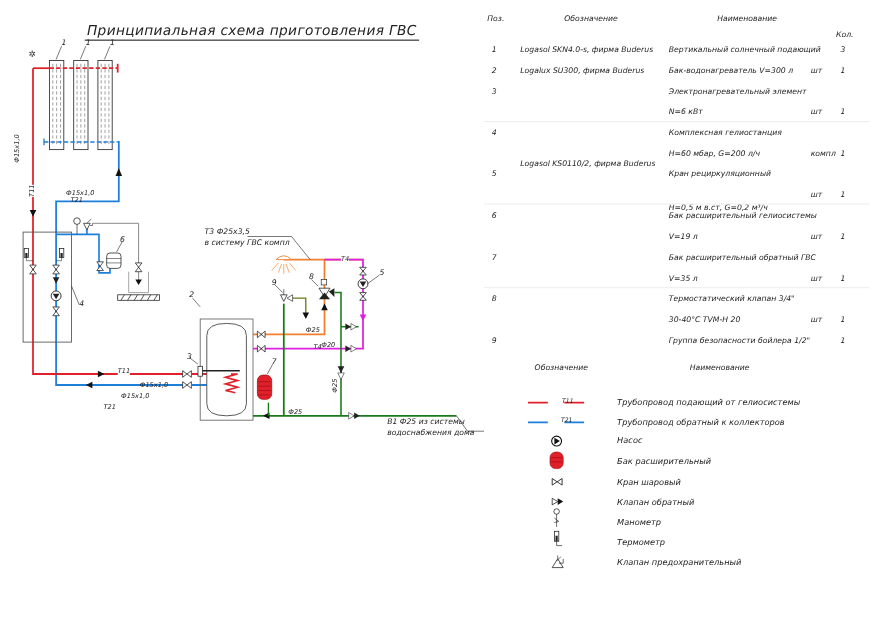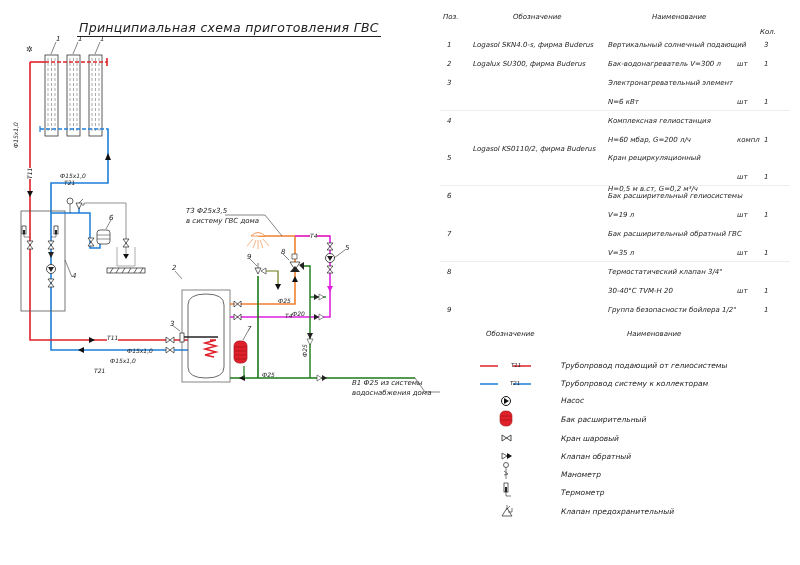--- a/index.html
+++ b/index.html
@@ -234,21 +234,21 @@
 <div class="t" style="left:172px;top:264px;">2</div>
 <div class="t" style="left:170px;top:320px;">3</div>
 <div class="t" style="left:72px;top:272px;">4</div>
 <div class="t" style="left:345px;top:244px;">5</div>
 <div class="t" style="left:109px;top:214px;">6</div>
 <div class="t" style="left:247px;top:325px;">7</div>
 <div class="t" style="left:281px;top:248px;">8</div>
 <div class="t" style="left:247px;top:253px;">9</div>
 
 <div class="t" style="left:186px;top:207px;">Т3 Ф25х3,5</div>
-<div class="t" style="left:186px;top:217px;">в систему ГВС дома</div>
+<div class="t" style="left:186px;top:217px;">в систему ГВС компл</div>
 <div class="t" style="left:352px;top:379px;">В1 Ф25 из системы</div>
 <div class="t" style="left:352px;top:389px;">водоснабжения дома</div>
 <div class="t" style="left:127px;top:347px;font-size:6px;">Ф15х1,0</div>
 <div class="t" style="left:110px;top:357px;font-size:6px;">Ф15х1,0</div>
 <div class="t" style="left:107px;top:334px;font-size:6px;background:#fff;">Т11</div>
 <div class="t" style="left:94px;top:367px;font-size:6px;background:#fff;">Т21</div>
 <div class="t" style="left:60px;top:172px;font-size:6px;">Ф15х1,0</div>
 <div class="t" style="left:64px;top:179px;font-size:6px;">Т21</div>
 <div class="t" style="left:12px;top:148px;font-size:6px;transform:rotate(-90deg);transform-origin:left top;background:#fff;">Ф15х1,0</div>
 <div class="t" style="left:26px;top:179px;font-size:6px;transform:rotate(-90deg);transform-origin:left top;background:#fff;">Т11</div>
@@ -417,21 +417,21 @@
     <g>
       <path d="M32,166 L42,166 L37,158 z" fill="#fff" stroke="#222" stroke-width="0.7"></path>
       <path d="M36,160 L40,156 M37,155 L37,158" stroke="#222" stroke-width="0.6"></path>
       <path d="M38,162 L42,162 L42,158" fill="none" stroke="#222" stroke-width="0.6"></path>
     </g>
   </svg>
   <div class="t" style="left:511px;top:362px;font-size:5.5px;">Т11</div>
   <div class="t" style="left:510px;top:380px;font-size:5.5px;">Т21</div>
   <div id="legend-rows">
       <div class="lg-t" style="left: 561px; top: 361px;">Трубопровод подающий от гелиосистемы</div>
-      <div class="lg-t" style="left: 561px; top: 379px;">Трубопровод систему к коллекторам</div>
+      <div class="lg-t" style="left: 561px; top: 379px;">Трубопровод обратный к коллекторов</div>
       <div class="lg-t" style="left: 561px; top: 396px;">Насос</div>
       <div class="lg-t" style="left: 561px; top: 415px;">Бак расширительный</div>
       <div class="lg-t" style="left: 561px; top: 434px;">Кран шаровый</div>
       <div class="lg-t" style="left: 561px; top: 452px;">Клапан обратный</div>
       <div class="lg-t" style="left: 561px; top: 470px;">Манометр</div>
       <div class="lg-t" style="left: 561px; top: 488px;">Термометр</div>
       <div class="lg-t" style="left: 561px; top: 507px;">Клапан предохранительный</div>
     </div>
 </div>
 

